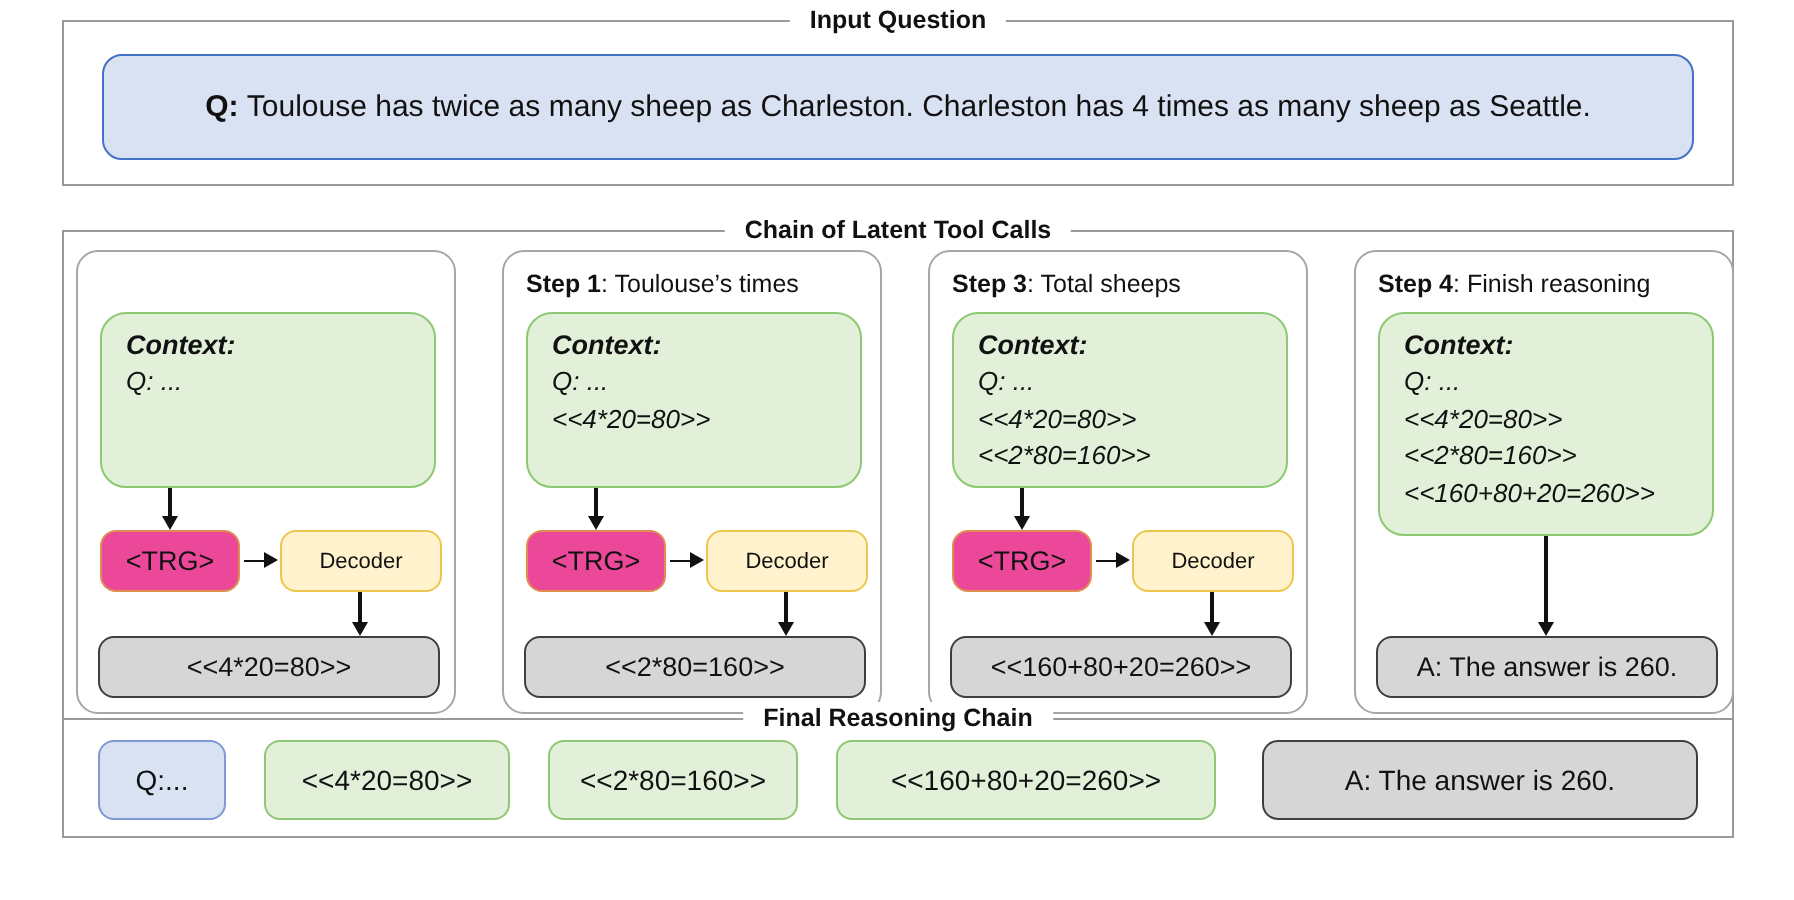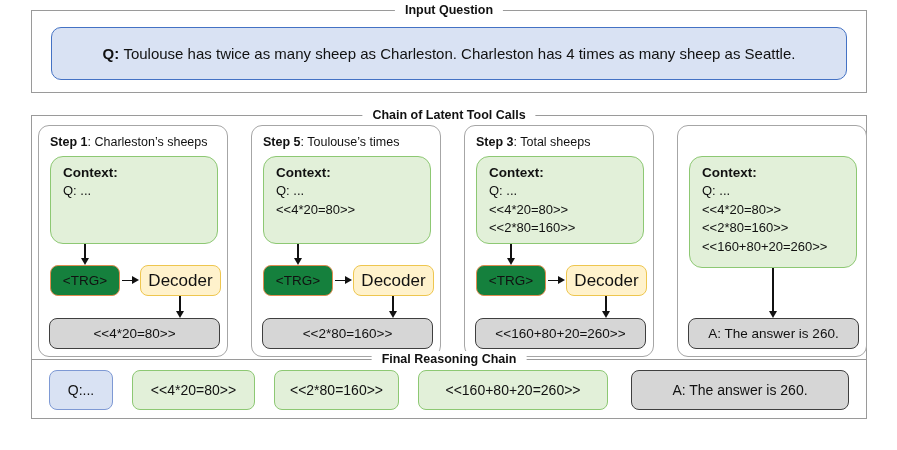--- a/index.html
+++ b/index.html
@@ -55,40 +55,41 @@
   .step-label {
     position: absolute; top: 9px; left: 11px;
     font-size: 12.5px; white-space: nowrap;
   }
   .context-box {
     position: absolute; left: 11px; top: 30px; width: 168px; height: 88px;
     background: #E2F0D9;
     border: 1.5px solid #8DC873;
     border-radius: 13px;
     padding: 8px 6px 0 12px;
+    font-style: italic;
   }
   .context-box.tall { height: 112px; }
   .ctx-title { font-size: 13.5px; font-weight: bold; margin-bottom: 2px; }
   .ctx-line  { font-size: 13px; line-height: 18.5px; white-space: nowrap; }
   .trg-box {
     position: absolute; left: 11px; top: 139px; width: 70px; height: 31px;
-    background: #15803d;
+    background: #ec4899;
     border: 1.5px solid #E08D52;
     border-radius: 8px;
     display: flex; align-items: center; justify-content: center;
     font-size: 13.5px;
     text-align: right;
   }
   .decoder-box {
     position: absolute; left: 101px; top: 139px; width: 81px; height: 31px;
     background: #FFF2CC;
     border: 1.5px solid #EEC64F;
     border-radius: 8px;
     display: flex; align-items: center; justify-content: center;
-    font-size: 17px;
+    font-size: 11px;
   }
   .output-box {
     position: absolute; left: 10px; top: 192px; width: 171px; height: 31px;
     background: #D6D6D6;
     border: 1.8px solid #3F3F3F;
     border-radius: 8px;
     display: flex; align-items: center; justify-content: center;
     font-size: 13.5px; white-space: nowrap;
   }
   
@@ -137,35 +138,34 @@
     <div class="panel-title">Input Question</div>
     <div class="question-box">
       <div><span class="bold">Q:</span>&nbsp;<span>Toulouse has twice as many sheep as Charleston. Charleston has 4 times as many sheep as Seattle.</span></div>
     </div>
   </section>
 
   <section class="panel panel-chain">
     <div class="panel-title">Chain of Latent Tool Calls</div>
 
     <div class="step-card card-1">
-      <div class="step-label"><span class="bold">Step 1</span><span>: Charleston’s sheeps</span></div>
       <div class="context-box">
         <div class="ctx-title">Context:</div>
         <div class="ctx-line">Q: ...</div>
       </div>
       <div class="arrow-v a-ctx-trg"></div>
       <div class="trg-box">&lt;TRG&gt;</div>
       <div class="arrow-h a-trg-dec"></div>
       <div class="decoder-box">Decoder</div>
       <div class="arrow-v a-dec-out"></div>
       <div class="output-box">&lt;&lt;4*20=80&gt;&gt;</div>
     </div>
 
     <div class="step-card card-2">
-      <div class="step-label"><span class="bold">Step 5</span><span>: Toulouse’s times</span></div>
+      <div class="step-label"><span class="bold">Step 1</span><span>: Toulouse’s times</span></div>
       <div class="context-box">
         <div class="ctx-title">Context:</div>
         <div class="ctx-line">Q: ...</div>
         <div class="ctx-line">&lt;&lt;4*20=80&gt;&gt;</div>
       </div>
       <div class="arrow-v a-ctx-trg"></div>
       <div class="trg-box">&lt;TRG&gt;</div>
       <div class="arrow-h a-trg-dec"></div>
       <div class="decoder-box">Decoder</div>
       <div class="arrow-v a-dec-out"></div>
@@ -182,20 +182,21 @@
       </div>
       <div class="arrow-v a-ctx-trg"></div>
       <div class="trg-box">&lt;TRG&gt;</div>
       <div class="arrow-h a-trg-dec"></div>
       <div class="decoder-box">Decoder</div>
       <div class="arrow-v a-dec-out"></div>
       <div class="output-box">&lt;&lt;160+80+20=260&gt;&gt;</div>
     </div>
 
     <div class="step-card card-4">
+      <div class="step-label"><span class="bold">Step 4</span><span>: Finish reasoning</span></div>
       <div class="context-box tall">
         <div class="ctx-title">Context:</div>
         <div class="ctx-line">Q: ...</div>
         <div class="ctx-line">&lt;&lt;4*20=80&gt;&gt;</div>
         <div class="ctx-line">&lt;&lt;2*80=160&gt;&gt;</div>
         <div class="ctx-line">&lt;&lt;160+80+20=260&gt;&gt;</div>
       </div>
       <div class="arrow-v a-ctx-out"></div>
       <div class="output-box">A: The answer is 260.</div>
     </div>

